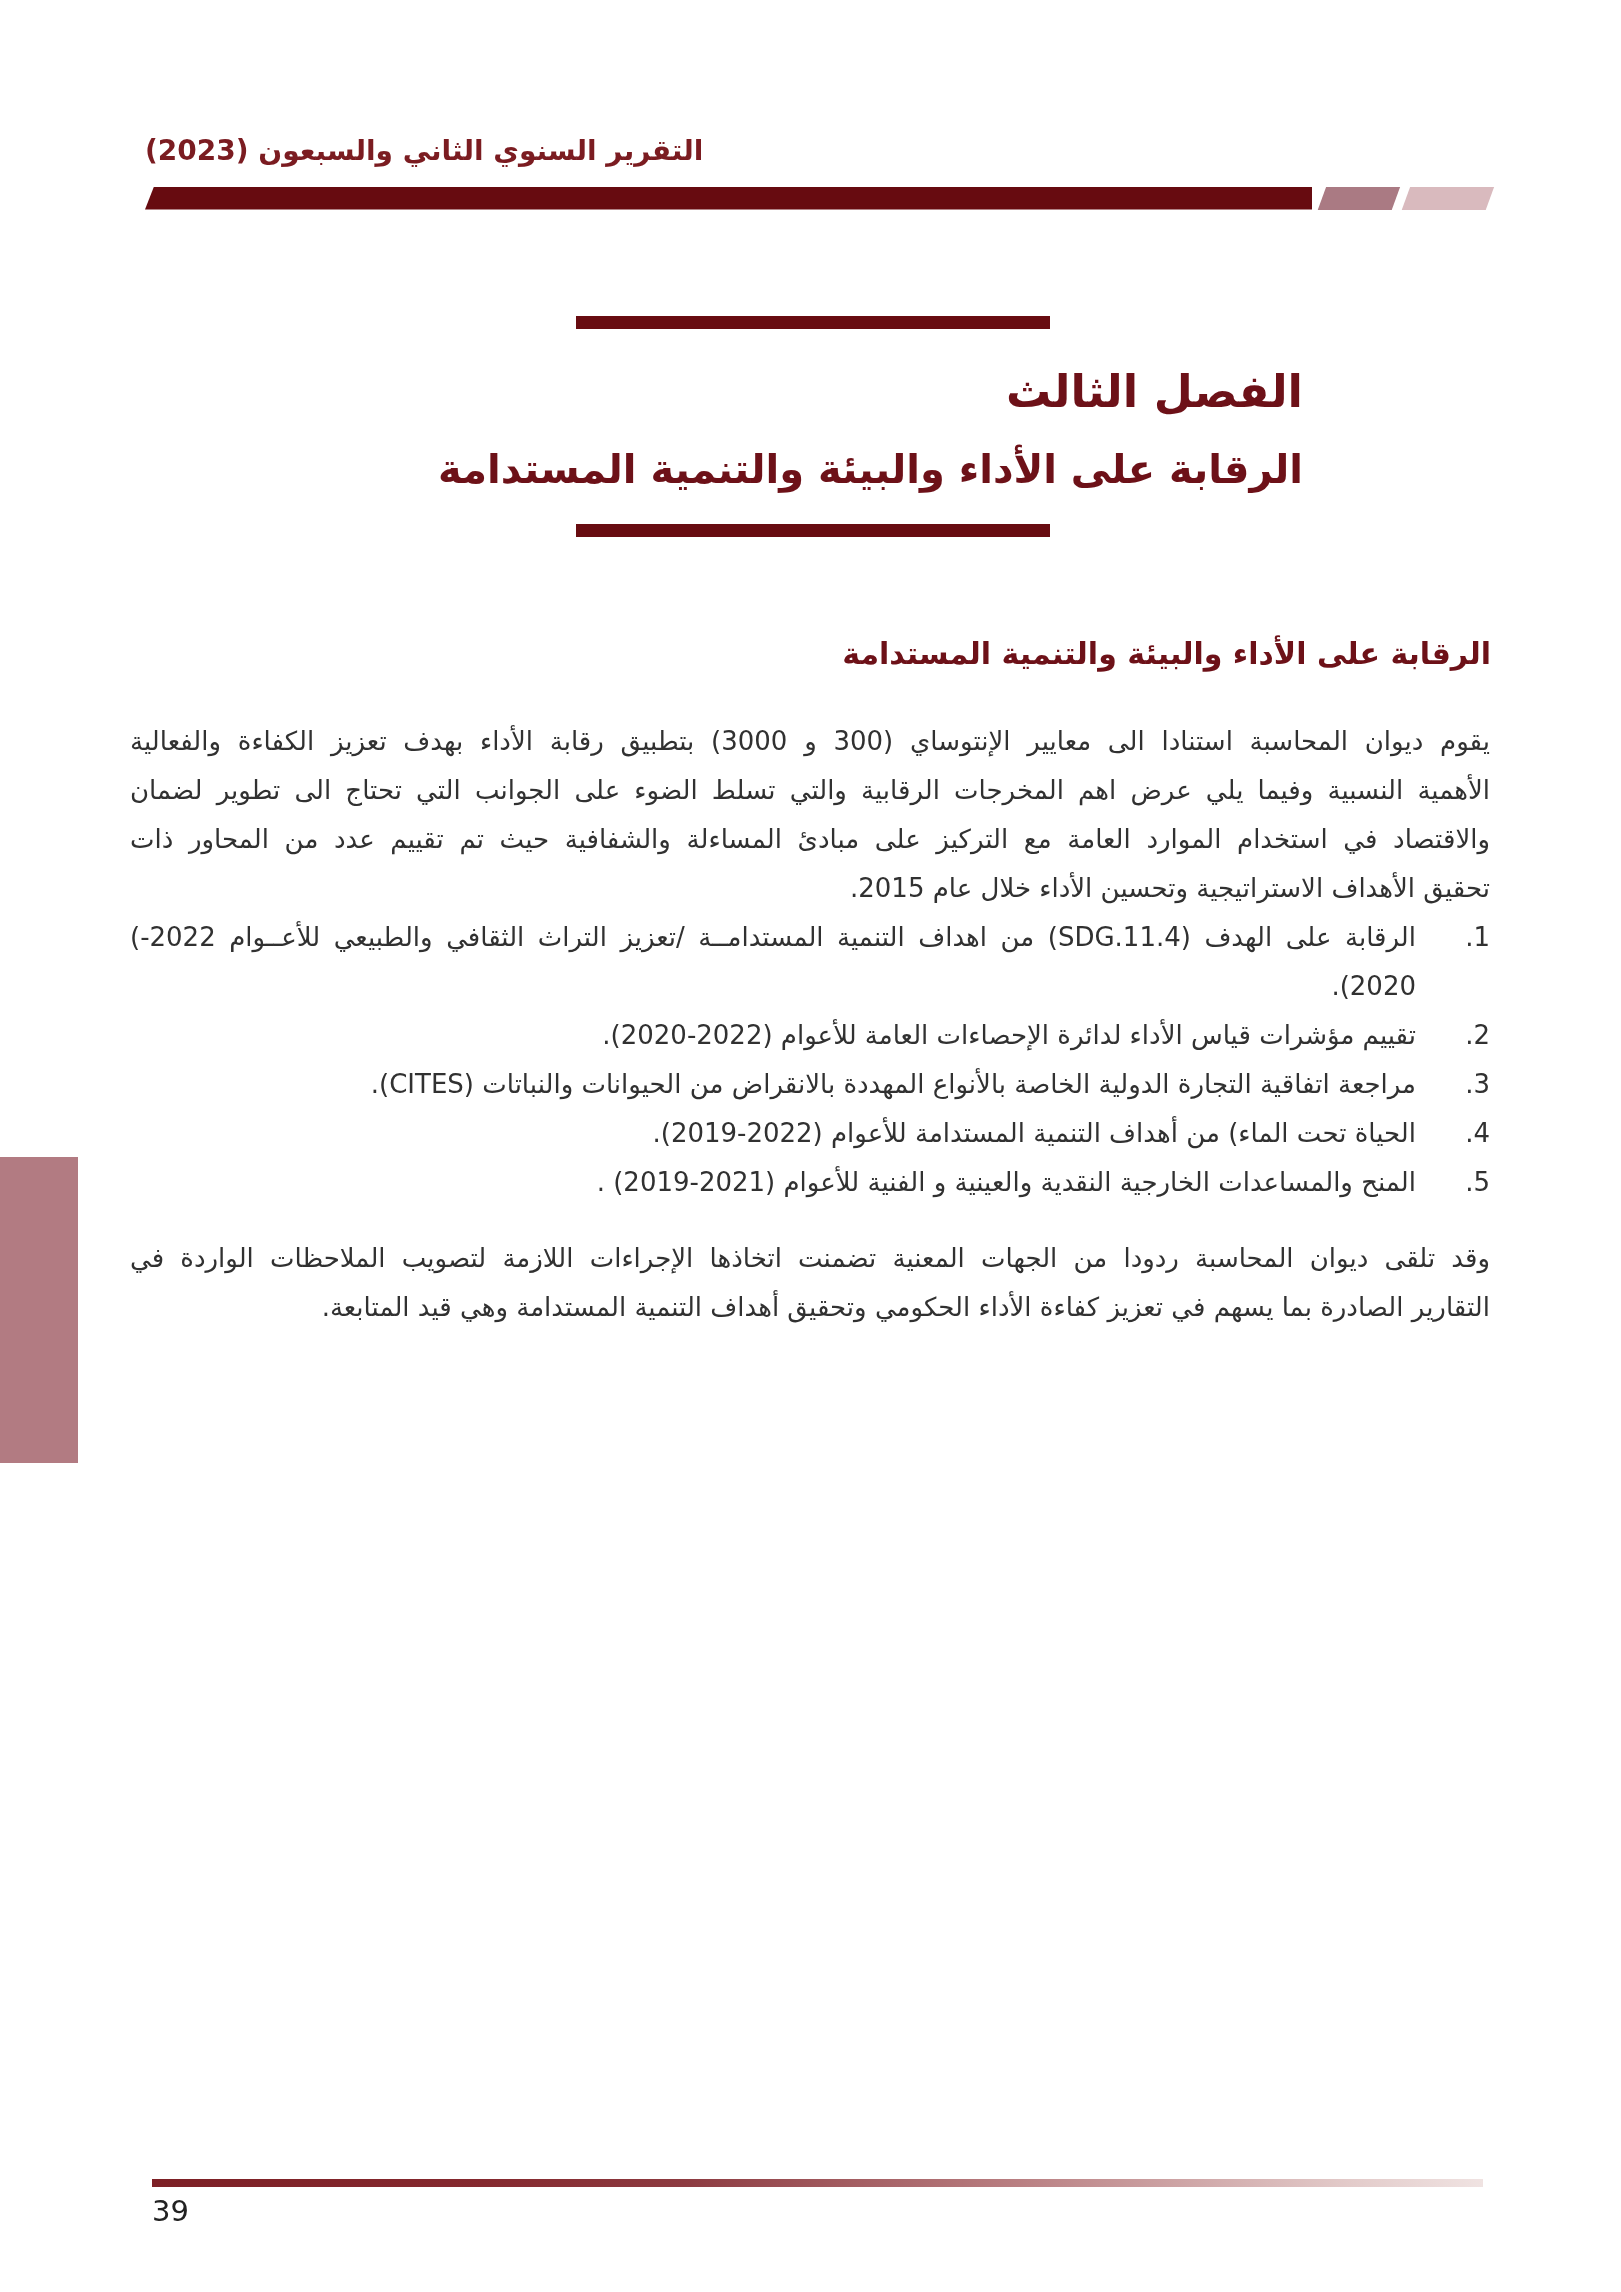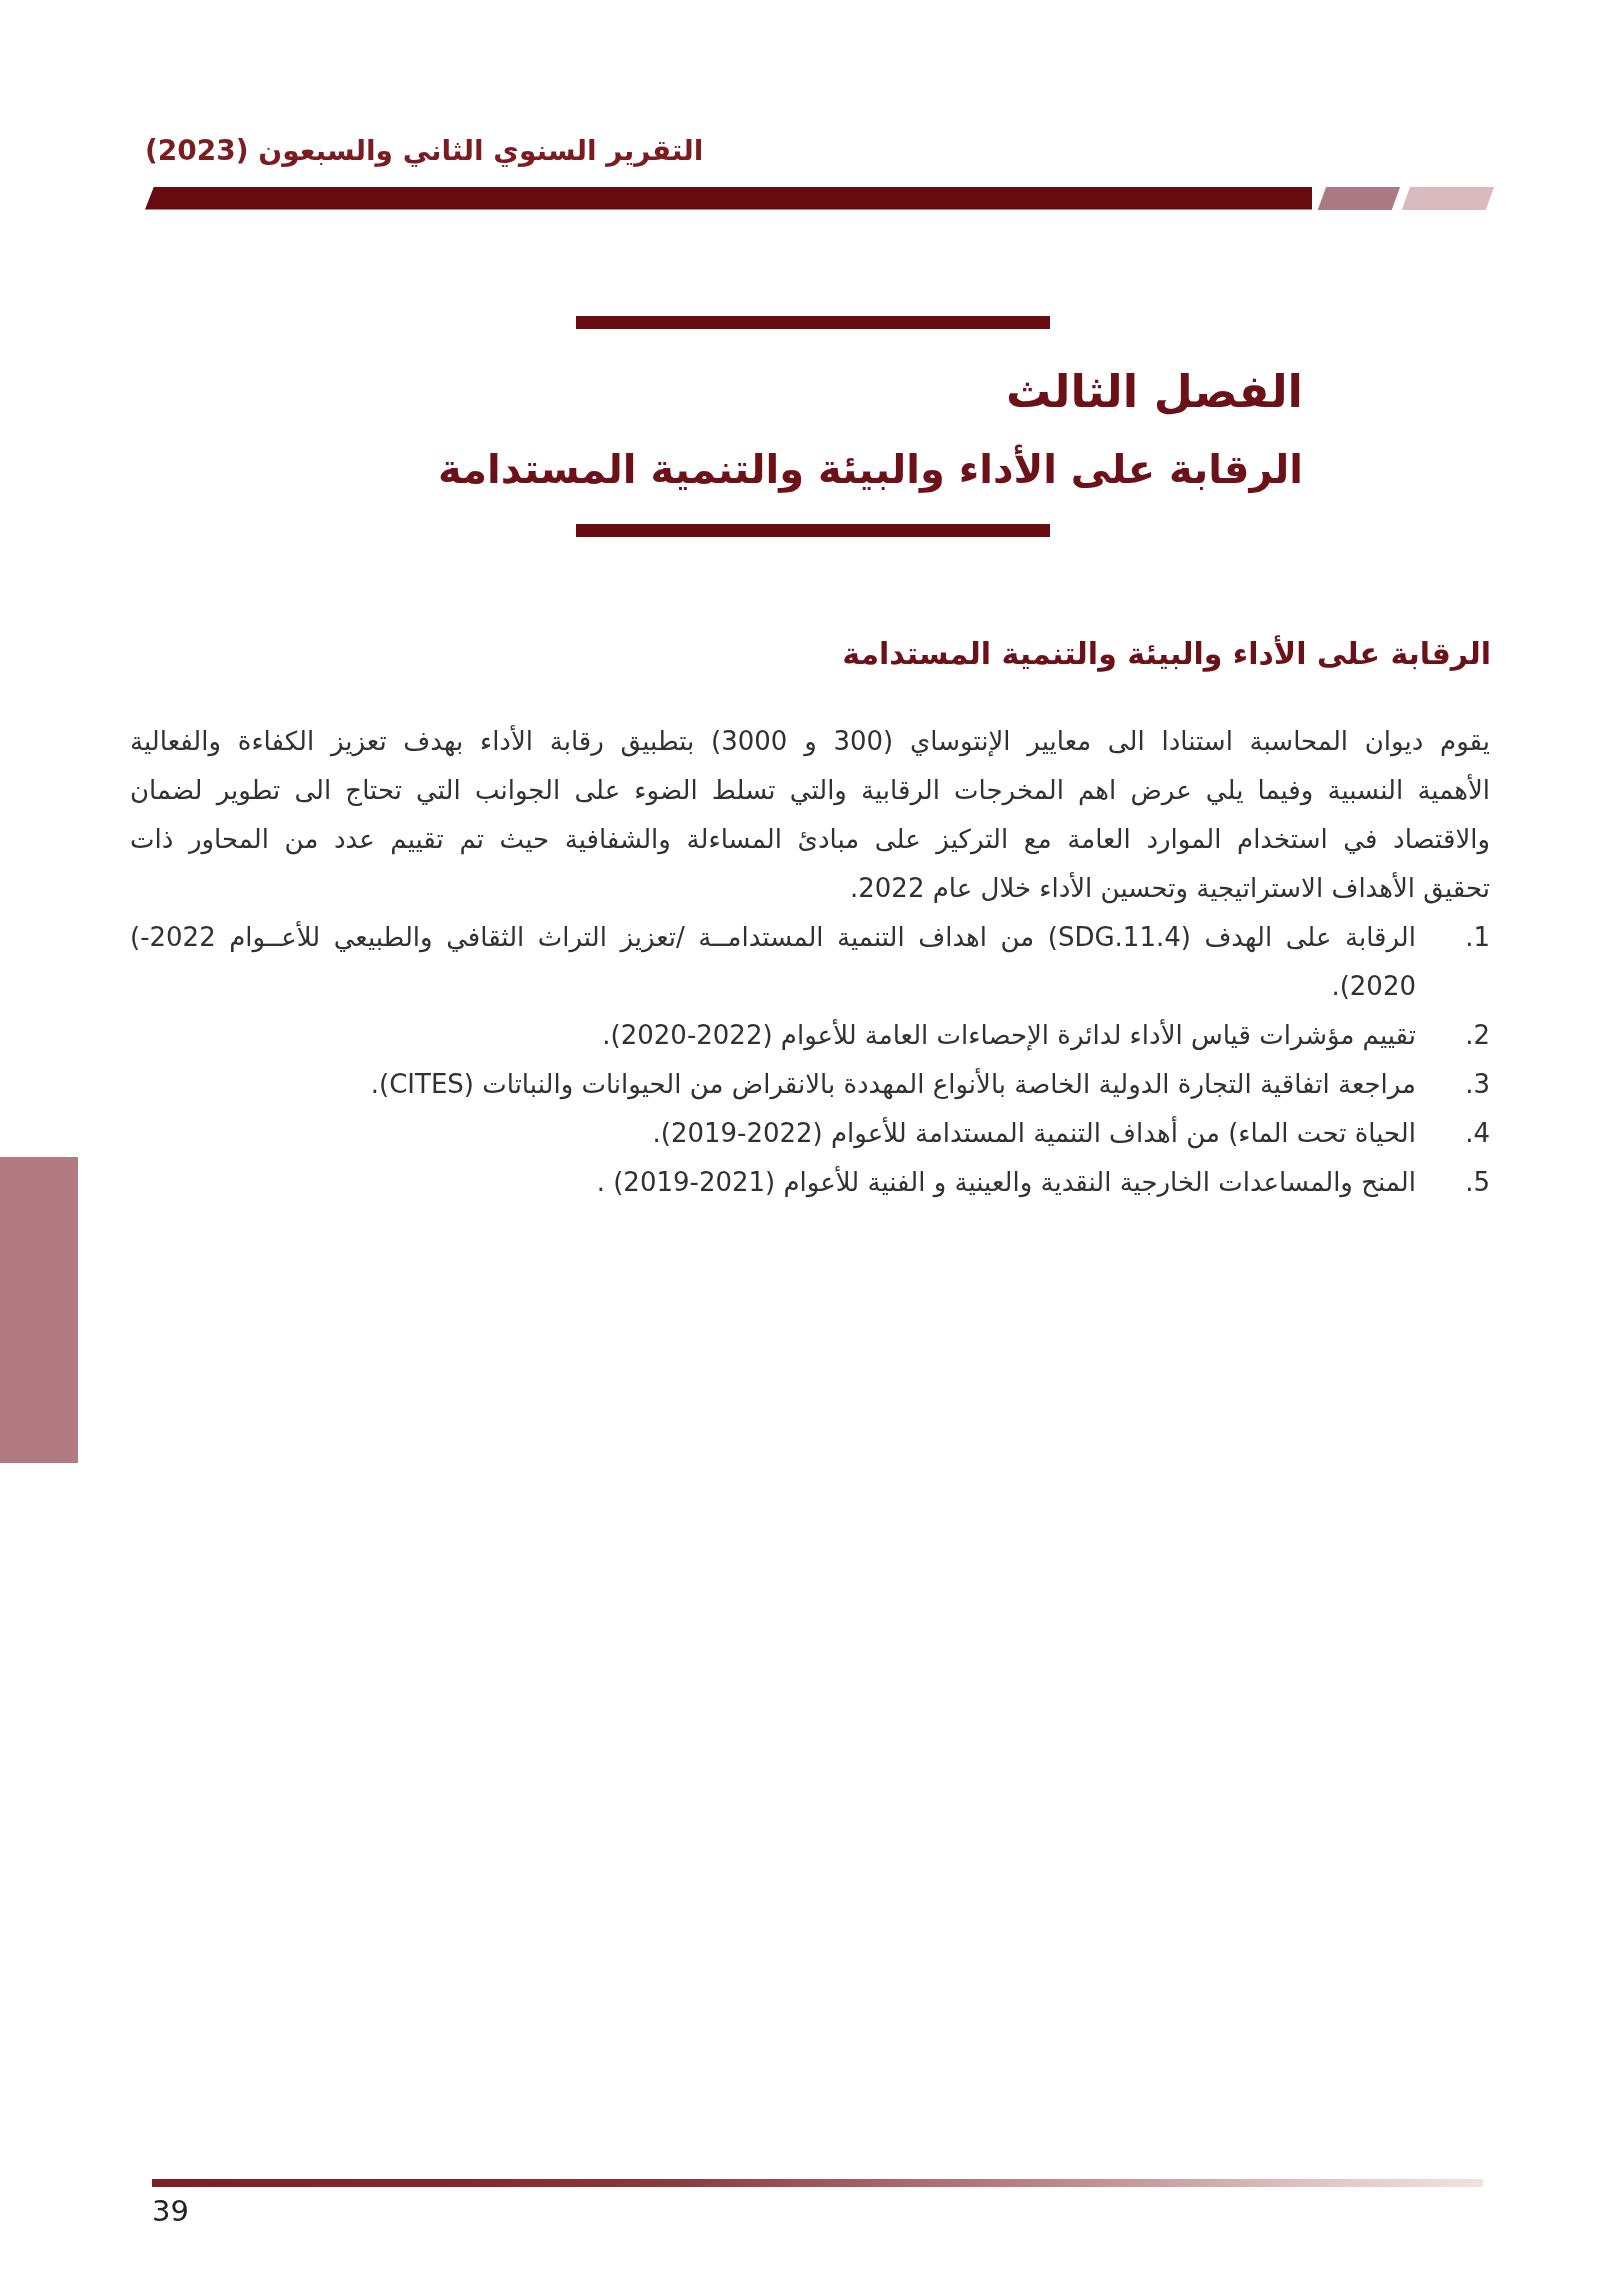--- a/index.html
+++ b/index.html
@@ -164,21 +164,21 @@
   </div>
 
   <div class="section-heading">الرقابة على الأداء والبيئة والتنمية المستدامة</div>
 
   <div class="body-text">
 
     <div class="intro">
       <div class="line">يقوم ديوان المحاسبة استنادا الى معايير الإنتوساي (300 و 3000) بتطبيق رقابة الأداء بهدف تعزيز الكفاءة والفعالية</div>
       <div class="line">الأهمية النسبية  وفيما يلي عرض اهم المخرجات الرقابية والتي تسلط الضوء على الجوانب التي تحتاج الى تطوير لضمان</div>
       <div class="line">والاقتصاد في استخدام الموارد العامة مع التركيز على مبادئ المساءلة والشفافية حيث تم تقييم عدد من المحاور ذات</div>
-      <div class="line last">تحقيق الأهداف الاستراتيجية وتحسين الأداء خلال عام 2022.</div>
+      <div class="line last">تحقيق الأهداف الاستراتيجية وتحسين الأداء خلال عام 2015.</div>
     </div>
 
     <div class="num-list">
 
       <div class="list-item">
         <div class="li-marker">1.</div>
         <div class="li-body">
           <div class="line">الرقابة على الهدف (SDG.11.4) من اهداف التنمية المستدامــة /تعزيز التراث الثقافي والطبيعي للأعــوام ⁦(-2022⁩</div>
           <div class="line last">2020).</div>
         </div>
@@ -207,20 +207,24 @@
 
       <div class="list-item">
         <div class="li-marker">5.</div>
         <div class="li-body">
           <div class="line last">المنح والمساعدات الخارجية النقدية والعينية و الفنية للأعوام (2021-2019) .</div>
         </div>
       </div>
 
     </div>
 
+    <div class="closing">
+      <div class="line">وقد تلقى ديوان المحاسبة ردودا من الجهات المعنية  تضمنت اتخاذها الإجراءات اللازمة لتصويب الملاحظات الواردة في</div>
+      <div class="line last">التقارير الصادرة بما يسهم في تعزيز كفاءة الأداء الحكومي وتحقيق أهداف التنمية المستدامة وهي قيد المتابعة.</div>
+    </div>
 
   </div>
 
   <div class="side-accent"></div>
 
   <div class="footer-rule"></div>
   <div class="page-number">39</div>
 
 </div>
 

